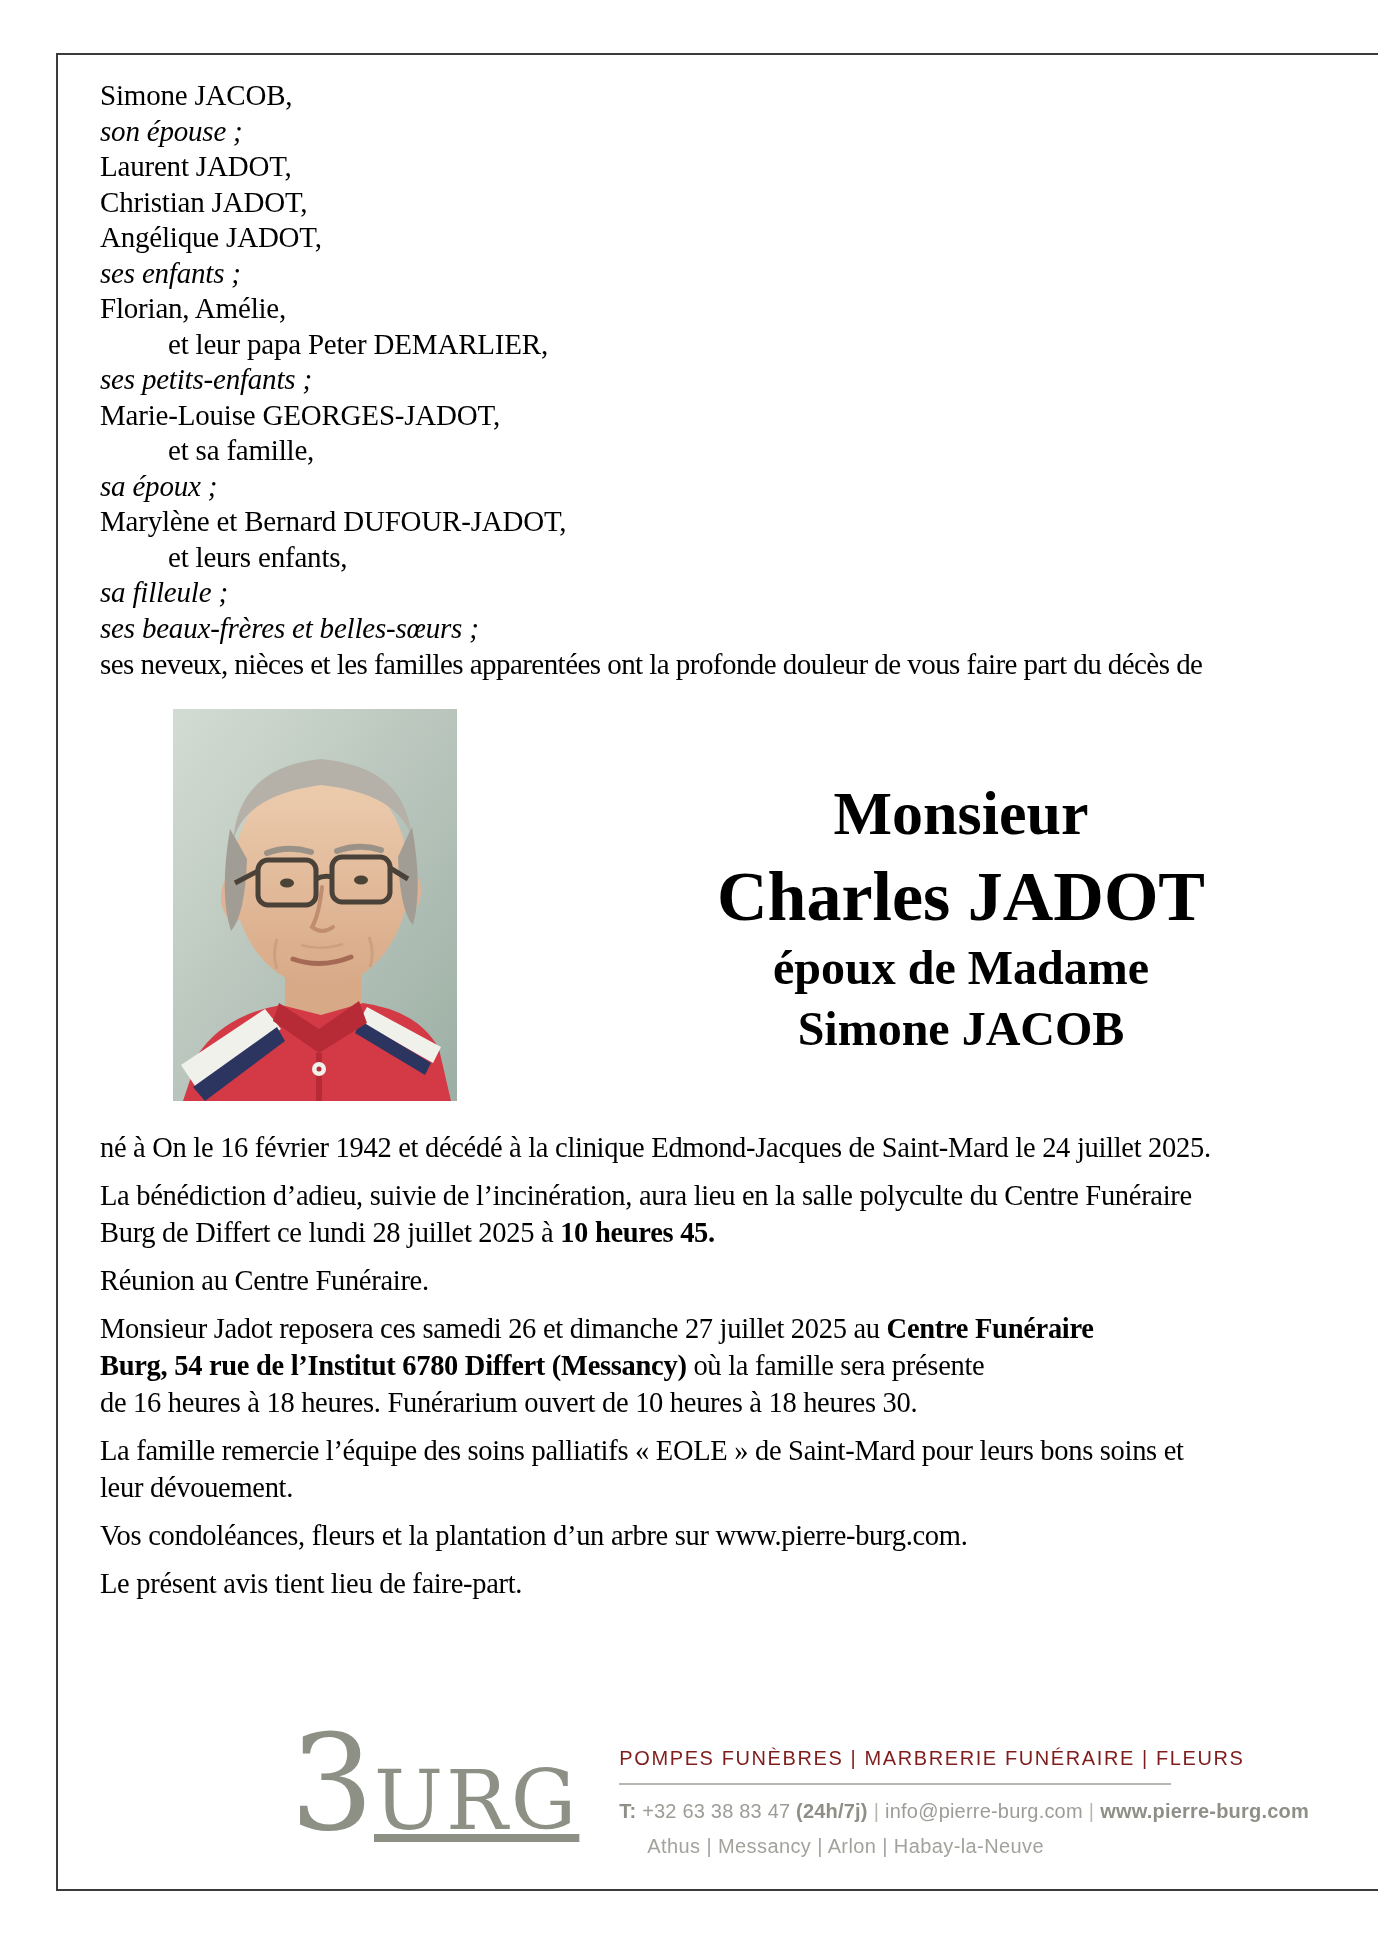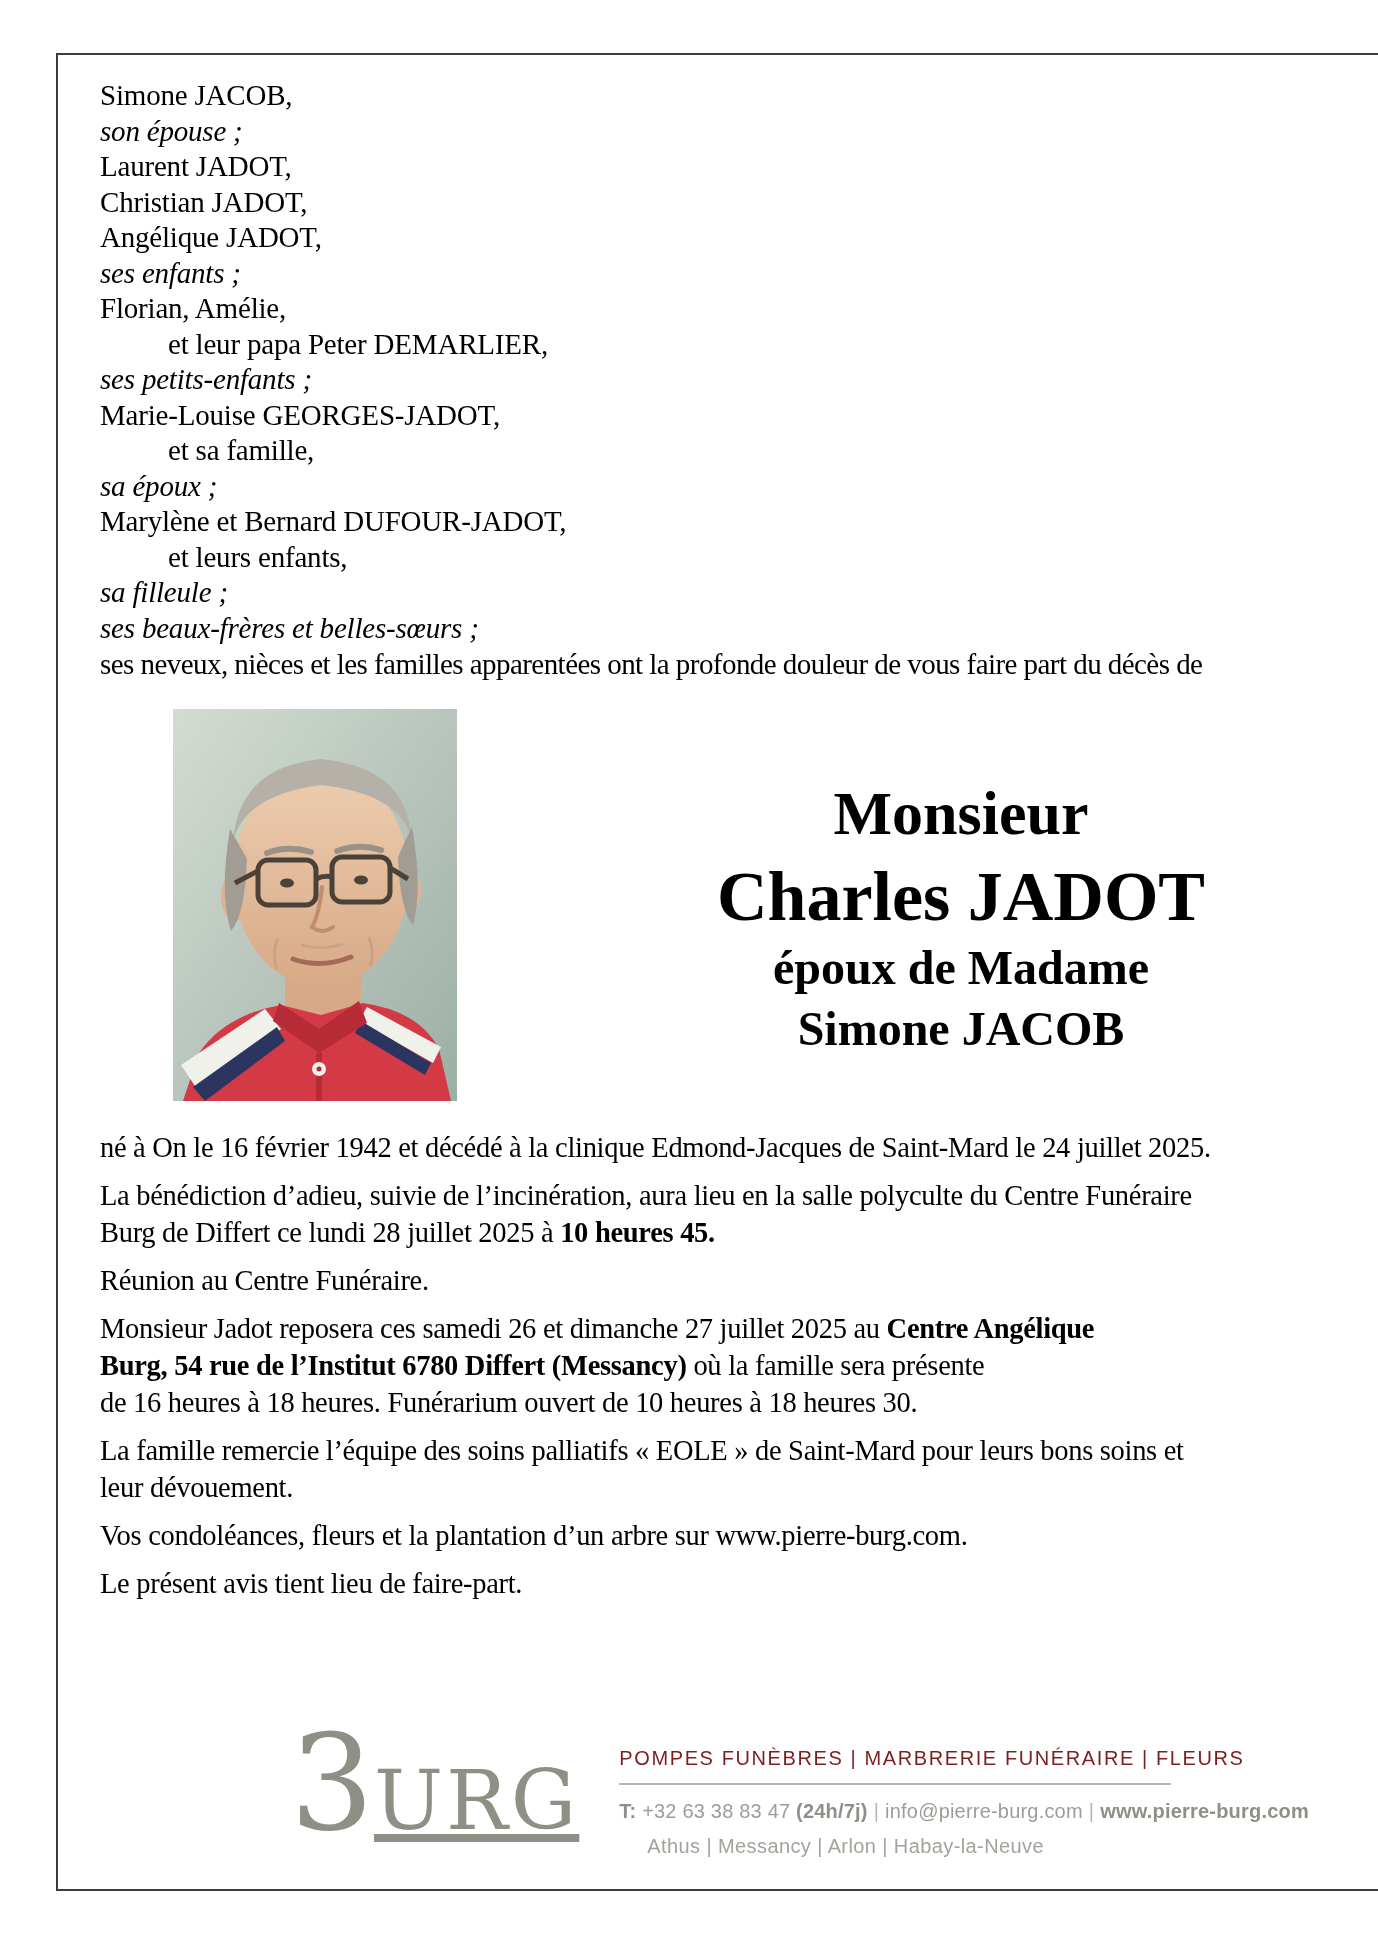--- a/index.html
+++ b/index.html
@@ -220,21 +220,21 @@
       <span class="nw">né à On le 16 février 1942 et décédé à la clinique Edmond-Jacques de Saint-Mard le 24 juillet 2025.</span>
     </p>
     <p class="para">
       <span class="nw">La bénédiction d’adieu, suivie de l’incinération, aura lieu en la salle polyculte du Centre Funéraire</span>
       <span class="nw"><span>Burg de Differt ce lundi 28 juillet 2025 à </span><span class="b">10 heures 45.</span></span>
     </p>
     <p class="para">
       <span class="nw">Réunion au Centre Funéraire.</span>
     </p>
     <p class="para">
-      <span class="nw"><span>Monsieur Jadot reposera ces samedi 26 et dimanche 27 juillet 2025 au </span><span class="b">Centre Angélique</span></span>
+      <span class="nw"><span>Monsieur Jadot reposera ces samedi 26 et dimanche 27 juillet 2025 au </span><span class="b">Centre Funéraire</span></span>
       <span class="nw"><span class="b">Burg, 54 rue de l’Institut 6780 Differt (Messancy)</span><span> où la famille sera présente</span></span>
       <span class="nw">de 16 heures à 18 heures. Funérarium ouvert de 10 heures à 18 heures 30.</span>
     </p>
     <p class="para">
       <span class="nw">La famille remercie l’équipe des soins palliatifs « EOLE » de Saint-Mard pour leurs bons soins et</span>
       <span class="nw">leur dévouement.</span>
     </p>
     <p class="para">
       <span class="nw">Vos condoléances, fleurs et la plantation d’un arbre sur www.pierre-burg.com.</span>
     </p>

